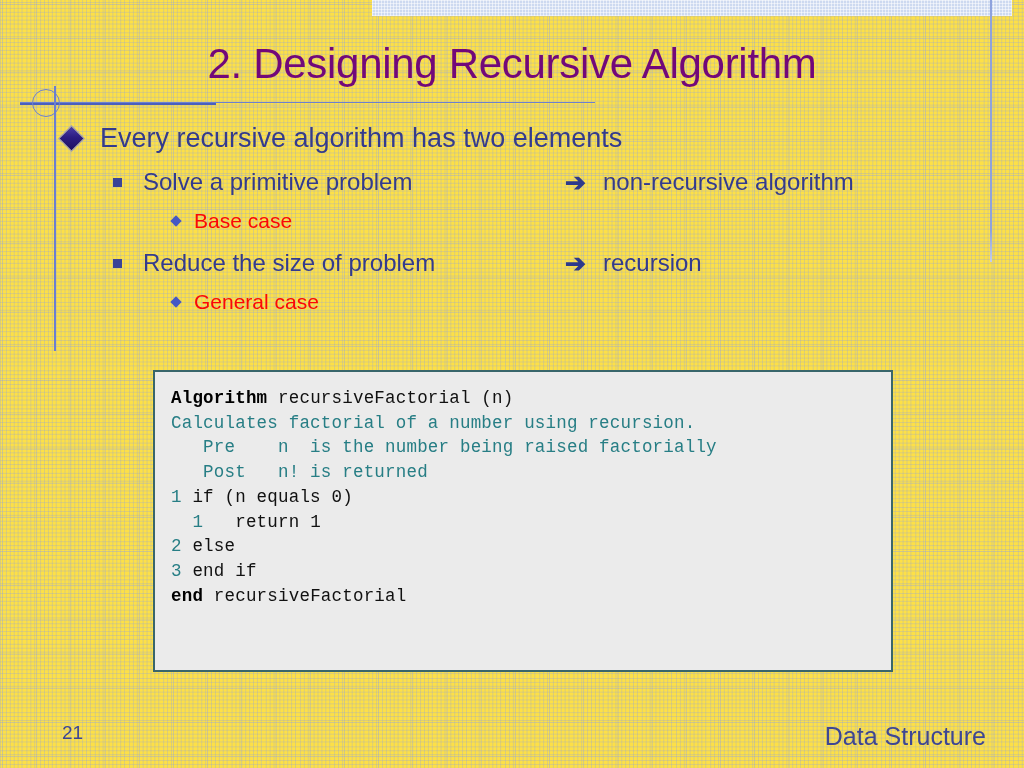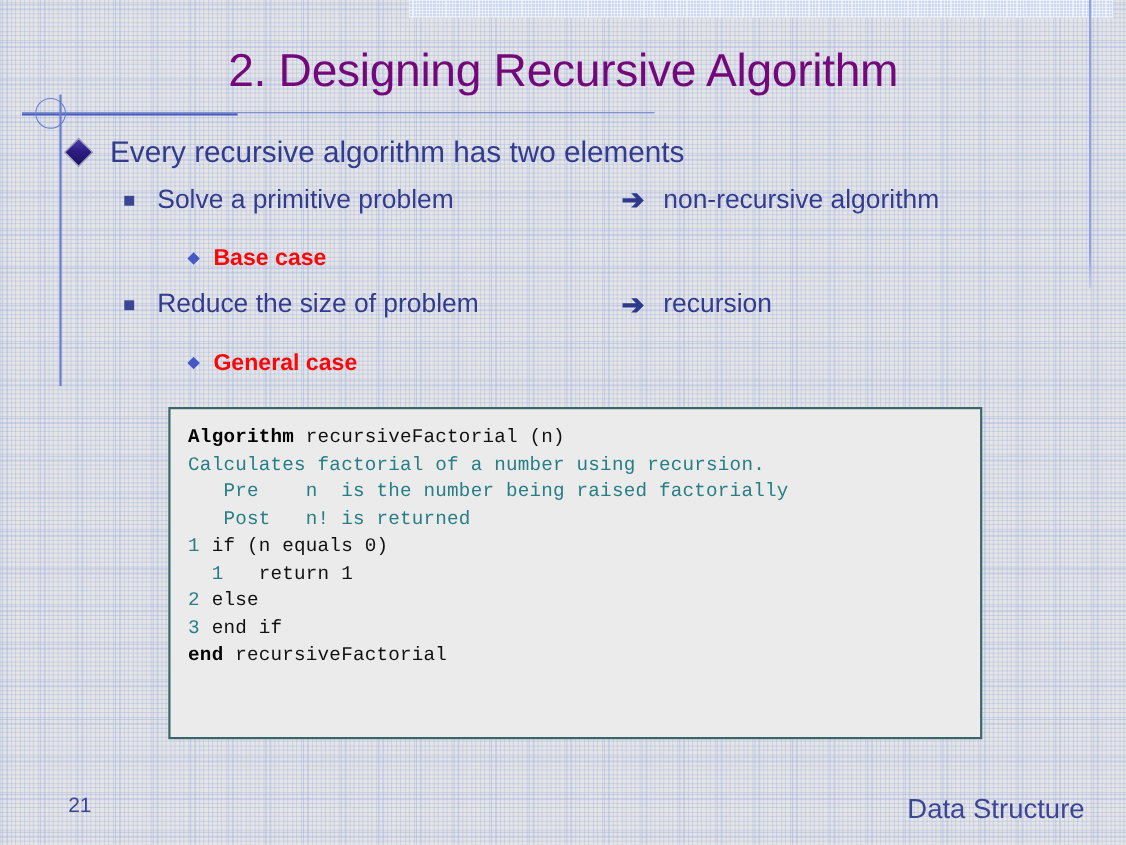--- a/index.html
+++ b/index.html
@@ -12,21 +12,21 @@
     height: 768px;
     font-family: "Liberation Sans", sans-serif;
     background: #ffffff;
     overflow: hidden;
   }
 
   #slide {
     position: relative;
     width: 1024px;
     height: 768px;
-    background-color: #e5e5e5;
+    background-color: #fde047;
     overflow: hidden;
   }
 
   
   .grid-layer {
     position: absolute;
     inset: 0;
     background-image:
       repeating-linear-gradient(to right,
         rgba(140,160,225,0.30) 0px,
@@ -205,25 +205,25 @@
   .lvl2 .after-arrow {
     position: absolute;
     left: 490px;
     top: 0;
     color: #333b8e;
   }
 
   .lvl3 {
     position: relative;
     margin-left: 172px;
-    margin-top: 16px;
+    margin-top: 2px;
     font-size: 21px;
     line-height: 36px;
     color: #fa0808;
-    font-weight: bold;
+    font-weight: normal;
     white-space: nowrap;
   }
   .lvl3 .minidiamond {
     position: absolute;
     left: 0;
     top: 14px;
     width: 8px;
     height: 8px;
     background: #4558c4;
     transform: rotate(45deg);

